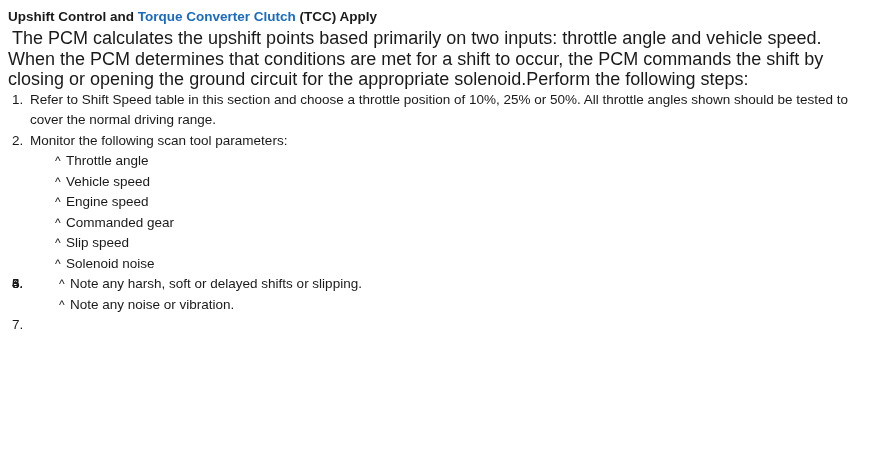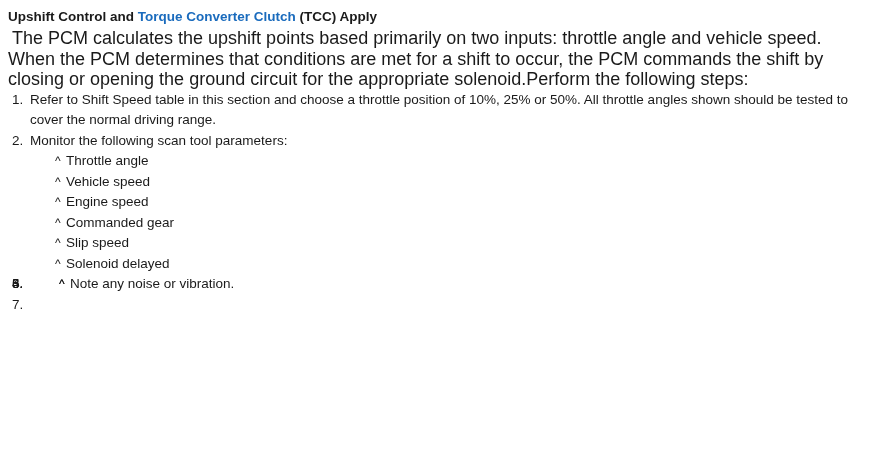--- a/index.html
+++ b/index.html
@@ -119,21 +119,21 @@
         <li>
           <span class="caret">^</span>
           <span>Commanded gear</span>
         </li>
         <li>
           <span class="caret">^</span>
           <span>Slip speed</span>
         </li>
         <li>
           <span class="caret">^</span>
-          <span>Solenoid delayed</span>
+          <span>Solenoid noise</span>
         </li>
       </ul>
     </li>
 
     <li>
       <span class="num">3.</span>
     </li>
 
     <li>
       <span class="num">4.</span>
@@ -141,20 +141,21 @@
 
     <li>
       <span class="num">5.</span>
     </li>
 
     <li>
       <span class="num">6.</span>
       <ul class="carets indent2">
         <li>
           <span class="caret">^</span>
+          <span>Note any harsh, soft or delayed shifts or slipping.</span>
         </li>
         <li>
           <span class="caret">^</span>
           <span>Note any noise or vibration.</span>
         </li>
       </ul>
     </li>
 
     <li>
       <span class="num">7.</span>

